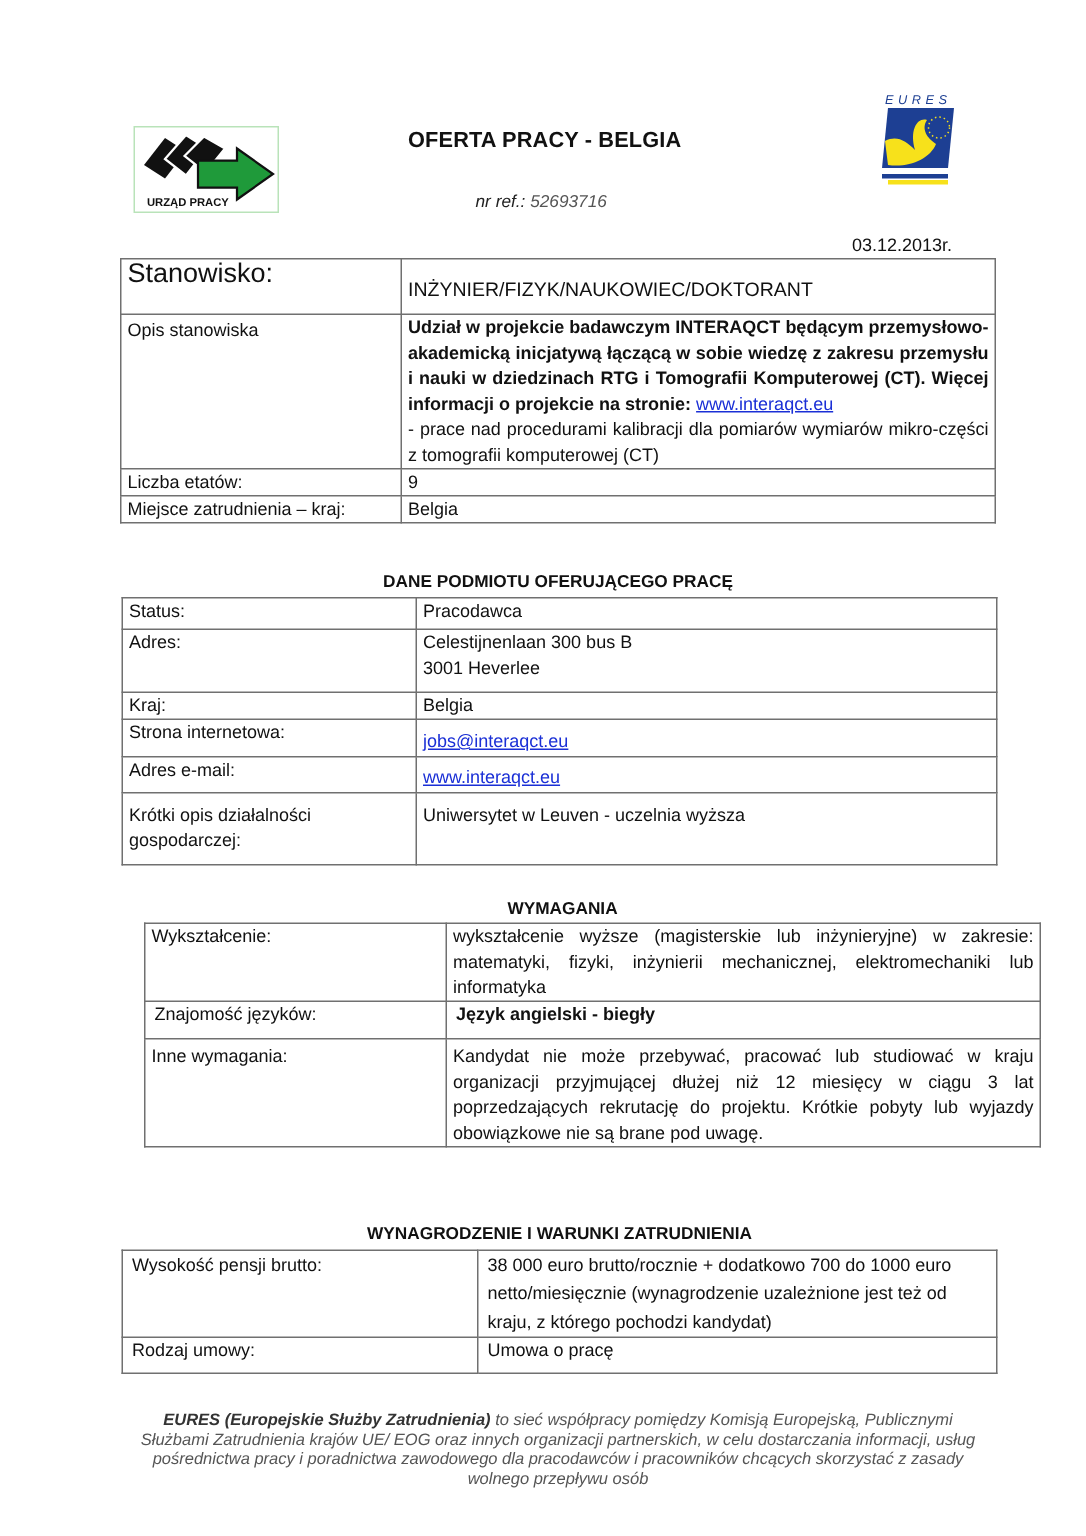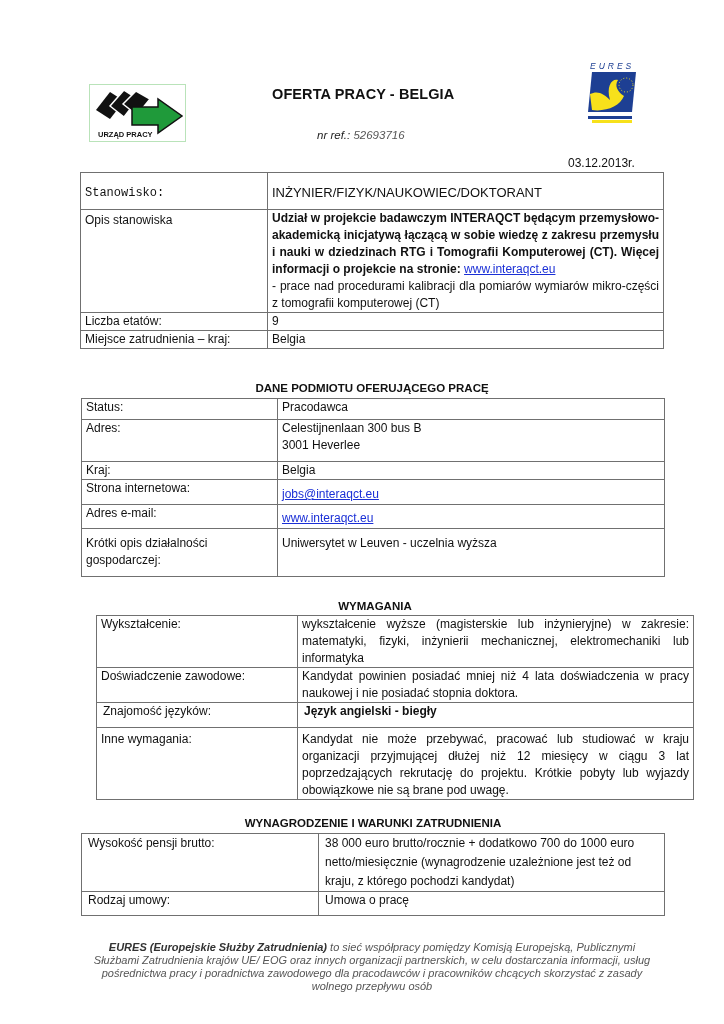--- a/index.html
+++ b/index.html
@@ -56,21 +56,21 @@
 
 <div class="abs date calib">03.12.2013r.</div>
 
 <table class="grid" style="left:80px; top:172px; width:584px;">
   <colgroup>
       <col style="width:187px">
       <col>
     </colgroup>
   <tbody>
       <tr style="height:37px">
-    <td style="font-size:12px; padding-top:12px;font-family:Liberation Mono, monospace;">Stanowisko:</td>
+    <td style="font-size:18px; padding-top:1px;">Stanowisko:</td>
     <td style="font-size:13px; font-weight:normal; vertical-align:middle; padding-top:3px;">INŻYNIER/FIZYK/NAUKOWIEC/DOKTORANT</td>
   </tr>
   <tr style="height:99px">
     <td style="padding-top:2px">Opis stanowiska</td>
     <td class="just" style="padding-right:4px">
       <span class="bold">Udział w projekcie badawczym INTERAQCT będącym przemysłowo-akademicką inicjatywą łączącą w sobie wiedzę z zakresu przemysłu i nauki w dziedzinach RTG i Tomografii Komputerowej (CT). Więcej informacji o projekcie na stronie:</span>
       <a class="lnk" href="#">www.interaqct.eu</a><br>
       <span>- prace nad procedurami kalibracji dla pomiarów wymiarów mikro-części z tomografii komputerowej (CT)</span>
     </td>
   </tr>
@@ -135,24 +135,20 @@
 <table class="grid" style="left:76px; top:615px; width:598px;margin-left:20px;">
   <colgroup>
       <col style="width:201px">
       <col>
     </colgroup>
   <tbody>
       <tr style="height:52px">
     <td>Wykształcenie:</td>
     <td class="just">wykształcenie wyższe (magisterskie lub inżynieryjne) w zakresie: matematyki, fizyki, inżynierii mechanicznej, elektromechaniki lub informatyka</td>
   </tr>
-  <tr style="height:34px">
-    <td>Doświadczenie zawodowe:</td>
-    <td class="just">Kandydat powinien posiadać mniej niż 4 lata doświadczenia w pracy naukowej i nie posiadać stopnia doktora.</td>
-  </tr>
   <tr style="height:25px">
     <td style="padding-left:6px">Znajomość języków:</td>
     <td class="bold" style="padding-left:6px">Język angielski - biegły</td>
   </tr>
   <tr style="height:67px">
     <td style="padding-top:3px">Inne wymagania:</td>
     <td class="just" style="padding-top:3px">Kandydat nie może przebywać, pracować lub studiować w kraju organizacji przyjmującej dłużej niż 12 miesięcy w ciągu 3 lat poprzedzających rekrutację do projektu. Krótkie pobyty lub wyjazdy obowiązkowe nie są brane pod uwagę.</td>
   </tr>
 </tbody>
   </table>

